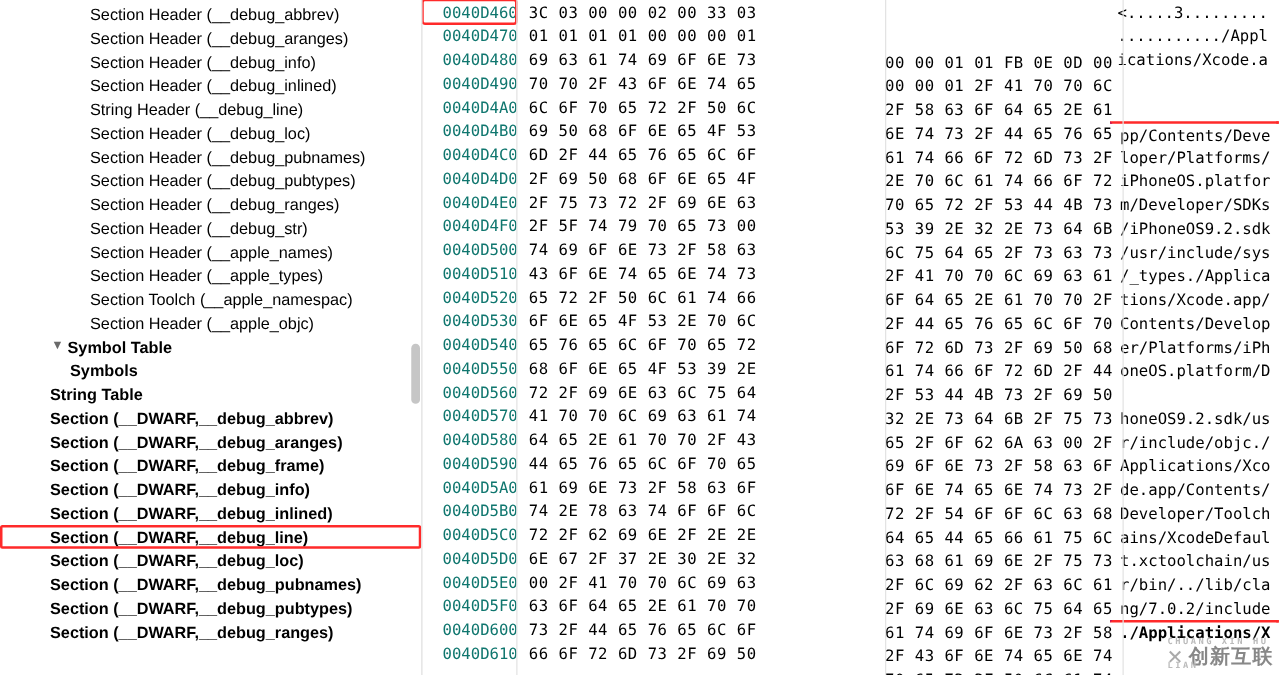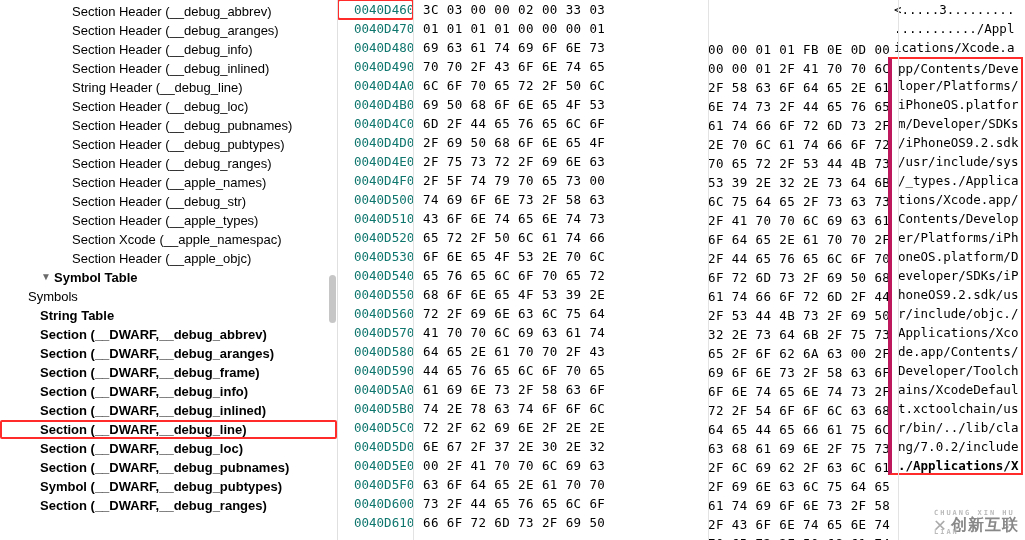--- a/index.html
+++ b/index.html
@@ -3,33 +3,33 @@
 <meta charset="utf-8">
 <style>
 * { margin:0; padding:0; box-sizing:border-box; }
 html,body { width:1025px; height:540px; overflow:hidden; font-family:"Lucida Grande","Helvetica Neue",Arial,sans-serif; font-size:13px; color:#000; background:#fff; }
 .wrap { display:flex; width:100%; height:100%; }
 .sidebar { width:338px; height:100%; overflow:hidden; border-right:1px solid #e0e0e0; position:relative; }
 .sidebar-inner { padding-top:2px; }
 .sidebar-row { display:flex; align-items:center; height:19px; white-space:nowrap; cursor:default; user-select:none; }
 .sidebar-row.sel { outline:2px solid #ff2a2a; outline-offset:-2px; border-radius:2px; }
 .indent-1 { padding-left:40px; font-weight:bold; }
-.indent-2 { padding-left:28px; }
+.indent-2 { padding-left:56px;font-weight:bold; }
 .indent-3 { padding-left:72px; }
 .tree-tw { display:inline-block; width:12px; text-align:center; margin-right:2px; color:#6a6a6a; font-size:10px; position:relative; top:-1px; }
 .scrollbar { position:absolute; right:1px; top:0; width:7px; height:100%; }
 .scrollbar-thumb { position:absolute; top:275px; width:7px; height:48px; background:#c6c6c6; border-radius:4px; }
 .hex { flex:1; height:100%; font-family:Menlo,Consolas,monospace; font-size:12.5px; line-height:19px; overflow:hidden; position:relative; }
 .hex-row { display:flex; height:19px; }
 .addr { width:75px; padding-left:16px; color:#0f766e; }
 .addr.sel { outline:2px solid #ff2a2a; outline-offset:-1px; border-radius:2px; }
 .hbytes1 { width:285px; padding-left:10px; letter-spacing:0.4px; white-space:pre; }
 .hbytes2 { width:190px; padding-left:10px; letter-spacing:0.4px; white-space:pre;margin-top:40px; }
 .ascii { width:135px; padding-left:6px; white-space:pre; }
-.ascii.boxed { border-left:4px solid #be185d; border-right:2px solid #ff2a2a; }
+.ascii.boxed { border-left:2px solid #be185d; border-right:2px solid #ff2a2a;margin-top:40px; }
 .ascii-top { border-top:2px solid #ff2a2a; }
 .ascii-bot { border-bottom:2px solid #ff2a2a;font-weight:bold; }
 .vsep { position:absolute; top:0; bottom:0; width:1px; background:#e3e3e3; }
 .vsep.a { left:75px; }
 .vsep.b { left:370px; }
 .vsep.c { left:560px; }
 .watermark { position:absolute; right:6px; bottom:6px; font-size:16px; font-weight:bold; color:#888; letter-spacing:1px; display:flex; align-items:center; gap:4px; }
 .watermark .logo { font-size:20px; color:#aaa; }
 .watermark .sub { position:absolute; right:2px; bottom:-8px; font-size:7px; letter-spacing:2px; color:#bbb; }
 </style>
@@ -60,30 +60,30 @@
         <div class="sidebar-row indent-3">
           <span>Section Header (__debug_pubnames)</span>
         </div>
         <div class="sidebar-row indent-3">
           <span>Section Header (__debug_pubtypes)</span>
         </div>
         <div class="sidebar-row indent-3">
           <span>Section Header (__debug_ranges)</span>
         </div>
         <div class="sidebar-row indent-3">
+          <span>Section Header (__debug_str)</span>
+        </div>
+        <div class="sidebar-row indent-3">
           <span>Section Header (__apple_names)</span>
         </div>
         <div class="sidebar-row indent-3">
-          <span>Section Header (__debug_str)</span>
-        </div>
-        <div class="sidebar-row indent-3">
           <span>Section Header (__apple_types)</span>
         </div>
         <div class="sidebar-row indent-3">
-          <span>Section Xcode (__apple_namespac)</span>
+          <span>Section Toolch (__apple_namespac)</span>
         </div>
         <div class="sidebar-row indent-3">
           <span>Section Header (__apple_objc)</span>
         </div>
         <div class="sidebar-row indent-1">
           <span class="tree-tw">▼</span>
           <span>Symbol Table</span>
         </div>
         <div class="sidebar-row indent-2">
           <span>Symbols</span>
@@ -109,21 +109,21 @@
         <div class="sidebar-row indent-1 sel">
           <span>Section (__DWARF,__debug_line)</span>
         </div>
         <div class="sidebar-row indent-1">
           <span>Section (__DWARF,__debug_loc)</span>
         </div>
         <div class="sidebar-row indent-1">
           <span>Section (__DWARF,__debug_pubnames)</span>
         </div>
         <div class="sidebar-row indent-1">
-          <span>Symbol (__DWARF,__debug_pubtypes)</span>
+          <span>Section (__DWARF,__debug_pubtypes)</span>
         </div>
         <div class="sidebar-row indent-1">
           <span>Section (__DWARF,__debug_ranges)</span>
         </div>
       </div>
     <div class="scrollbar">
       <div class="scrollbar-thumb"></div>
     </div>
   </div>
   <div class="hex">
@@ -212,21 +212,20 @@
         <div class="hex-row">
           <div class="addr">0040D530</div>
           <div class="hbytes1">6F 6E 65 4F 53 2E 70 6C</div>
           <div class="hbytes2">61 74 66 6F 72 6D 2F 44</div>
           <div class="ascii boxed">oneOS.platform/D</div>
         </div>
         <div class="hex-row">
           <div class="addr">0040D540</div>
           <div class="hbytes1">65 76 65 6C 6F 70 65 72</div>
           <div class="hbytes2">2F 53 44 4B 73 2F 69 50</div>
-          <div class="ascii boxed">eveloper/SDKs/iP</div>
         </div>
         <div class="hex-row">
           <div class="addr">0040D550</div>
           <div class="hbytes1">68 6F 6E 65 4F 53 39 2E</div>
           <div class="hbytes2">32 2E 73 64 6B 2F 75 73</div>
           <div class="ascii boxed">honeOS9.2.sdk/us</div>
         </div>
         <div class="hex-row">
           <div class="addr">0040D560</div>
           <div class="hbytes1">72 2F 69 6E 63 6C 75 64</div>

